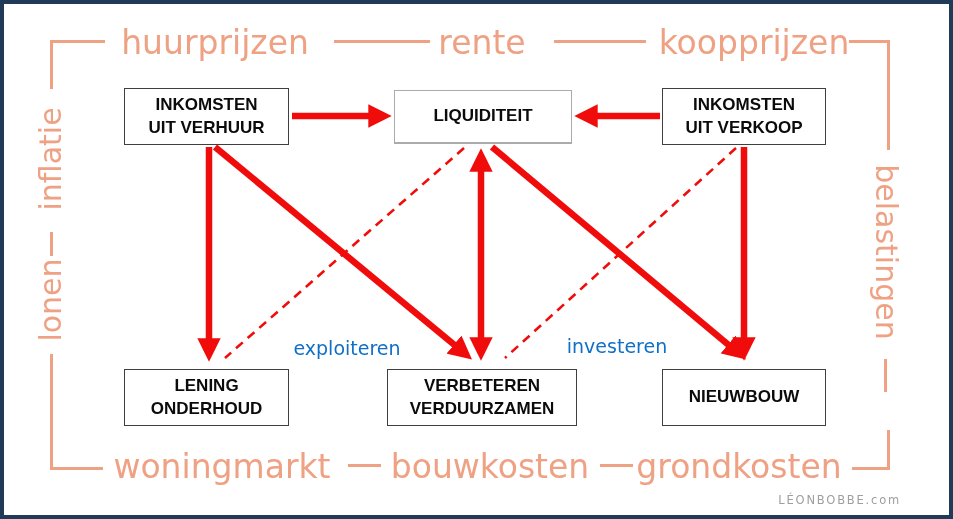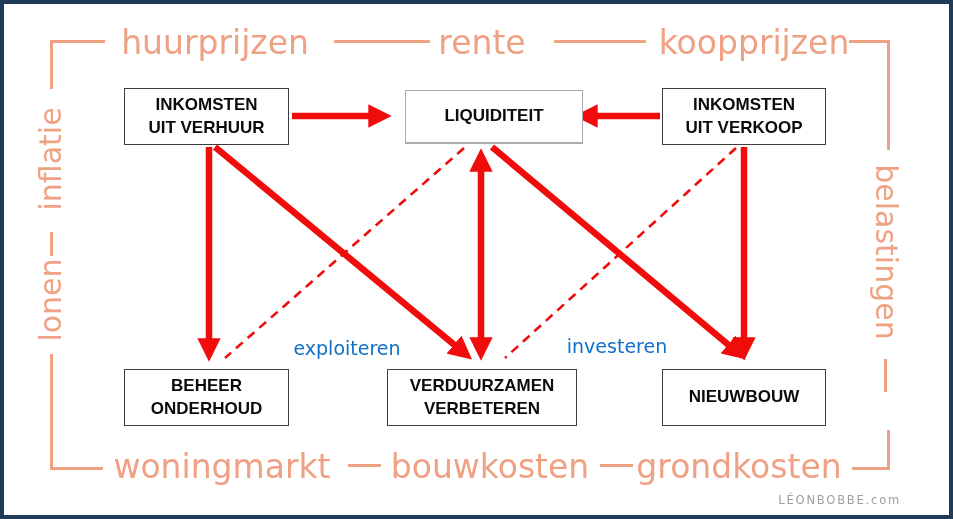--- a/index.html
+++ b/index.html
@@ -27,21 +27,21 @@
   .fcorner.tr{ border-top:3px solid var(--salmon); border-right:3px solid var(--salmon);}
   .fcorner.bl{ border-bottom:3px solid var(--salmon); border-left:3px solid var(--salmon);}
   .fcorner.br{ border-bottom:3px solid var(--salmon); border-right:3px solid var(--salmon);}
   
   .nodebox{
     position:absolute; background:#fff; border:1.5px solid var(--boxborder);
     display:flex; flex-direction:column; align-items:center; justify-content:center;
     font-weight:bold; font-size:17px; line-height:1.3; color:#0b0b0b;
     text-align:center; box-sizing:border-box;
   }
-  .nodebox.gray{ border:1px solid var(--grayborder);margin-left:11px; }
+  .nodebox.gray{ border:1px solid var(--grayborder); }
   .cell{ flex:1; width:100%; display:flex; align-items:center; justify-content:center; }
   .cell.divided{ border-bottom:1px solid var(--grayborder); }
   
   #arrow-layer{ position:absolute; left:0; top:0; width:953px; height:519px; }
   .arrow{ stroke:var(--red); stroke-width:6.5; fill:none; }
   .arrow-dashed{ stroke:var(--red); stroke-width:2.6; stroke-dasharray:9 6.5; fill:none; }
   
   .flowlabel{
     position:absolute; transform:translate(-50%,-50%);
     color:var(--blue); font-family:"DejaVu Sans", sans-serif;
@@ -106,26 +106,26 @@
     <div class="cell divided">
       <span>LIQUIDITEIT</span>
     </div>
   </div>
   <div class="nodebox" style="left:658px;top:84px;width:164px;height:57px;">
     <span>INKOMSTEN</span>
     <span>UIT VERKOOP</span>
   </div>
 
   <div class="nodebox" style="left:120px;top:365px;width:165px;height:57px;">
-    <span>BEHEER</span>
+    <span>LENING</span>
     <span>ONDERHOUD</span>
   </div>
   <div class="nodebox" style="left:383px;top:365px;width:190px;height:57px;">
+    <span>VERBETEREN</span>
     <span>VERDUURZAMEN</span>
-    <span>VERBETEREN</span>
   </div>
   <div class="nodebox" style="left:658px;top:365px;width:164px;height:57px;text-align:right;">
     <span>NIEUWBOUW</span>
   </div>
 
   <div class="flowlabel" style="left:343px;top:344px;">exploiteren</div>
   <div class="flowlabel" style="left:613px;top:342px;">investeren</div>
 
   <div class="watermark">LÉONBOBBE.com</div>
 

